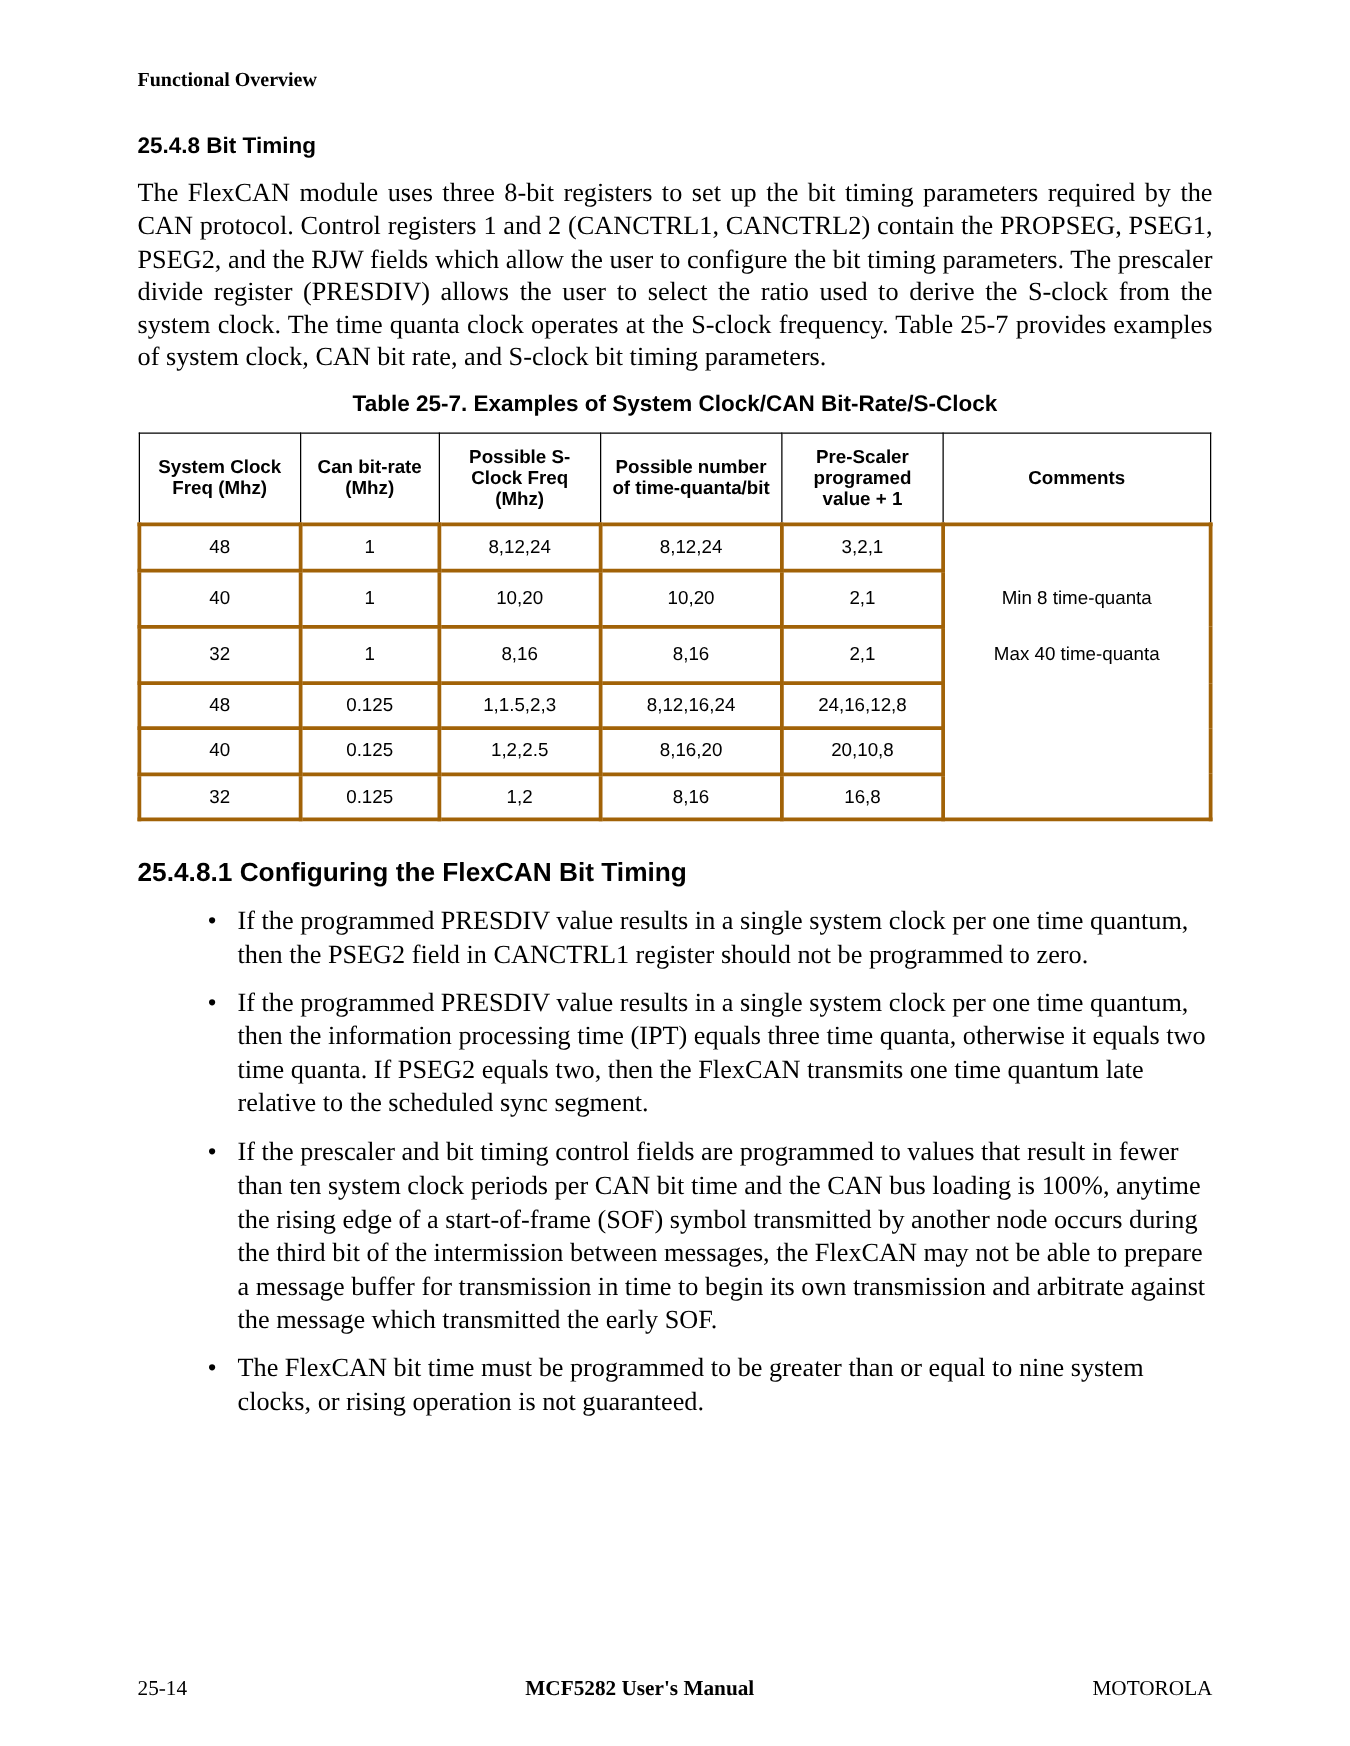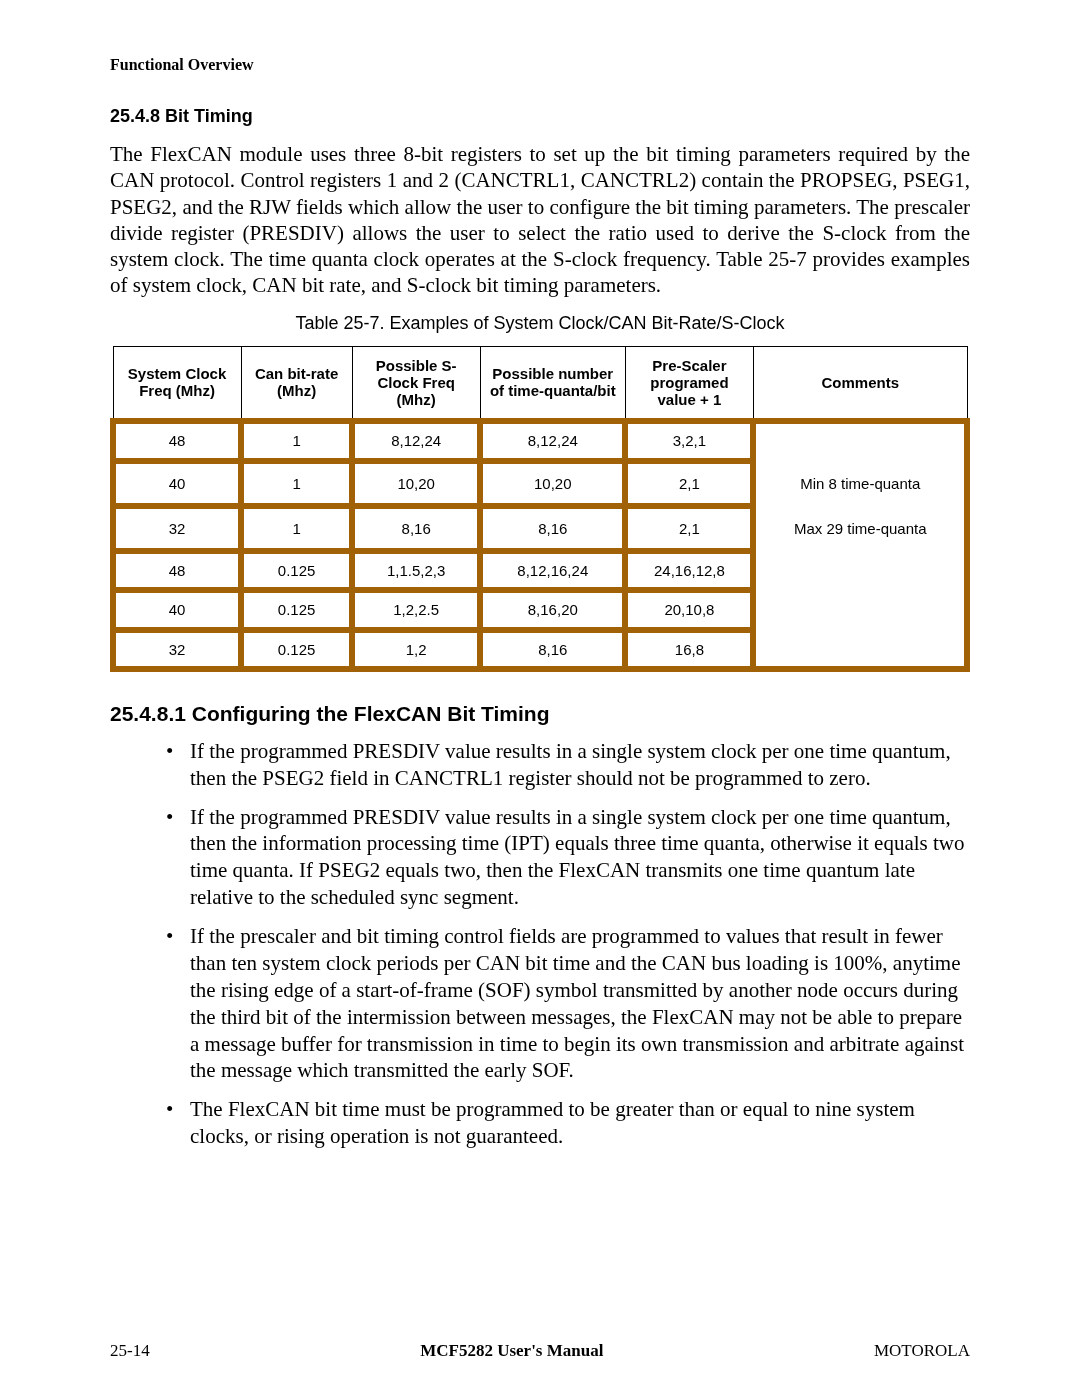--- a/index.html
+++ b/index.html
@@ -32,40 +32,40 @@
     p.body {
       font-family: "Times New Roman", Times, serif;
       font-size: 21px;
       line-height: 1.25;
       margin: 0 0 14px 0;
       text-align: justify;
     }
     .table-caption {
       text-align: center;
       font-family: Arial, Helvetica, sans-serif;
-      font-weight: normal;
+      font-weight: bold;
       font-size: 18px;
       margin: 10px 0 12px 0;
     }
     table.data {
       width: 100%;
       border-collapse: collapse;
       font-family: Arial, Helvetica, sans-serif;
       font-size: 15px;
     }
     table.data th {
       border: 1px solid #000;
       padding: 10px 6px;
       font-weight: bold;
       text-align: center;
       vertical-align: middle;
       line-height: 1.15;
     }
     table.data td {
-      border: 6px solid #a16207;
+      border: 3px solid #a16207;
       padding: 8px 6px;
       text-align: center;
       vertical-align: middle;
       line-height: 1.15;
     }
     table.data td.merge-bot {
       border-bottom: none;
     }
     table.data td.merge-top {
       border-top: none;
@@ -175,21 +175,21 @@
           <span class="comment-line">Min 8 time-quanta</span>
         </td>
       </tr>
       <tr>
         <td>32</td>
         <td>1</td>
         <td>8,16</td>
         <td>8,16</td>
         <td>2,1</td>
         <td class="merge-top merge-bot">
-          <span class="comment-line">Max 29 time-quanta</span>
+          <span class="comment-line">Max 40 time-quanta</span>
         </td>
       </tr>
       <tr>
         <td>48</td>
         <td>0.125</td>
         <td>1,1.5,2,3</td>
         <td>8,12,16,24</td>
         <td>24,16,12,8</td>
         <td class="merge-top merge-bot"></td>
       </tr>

